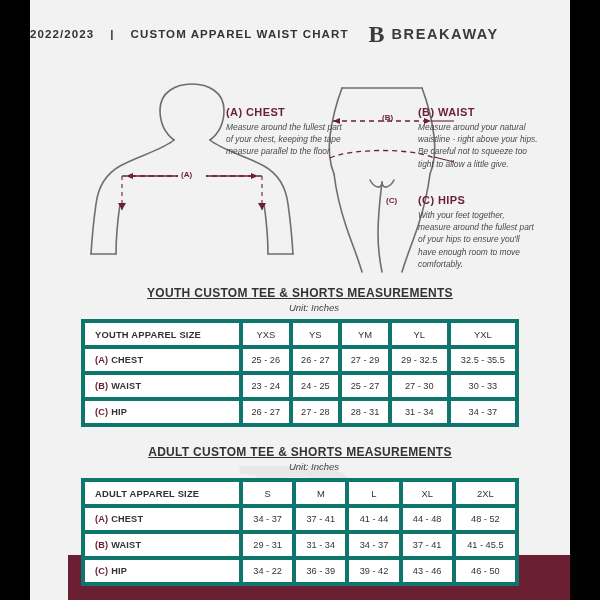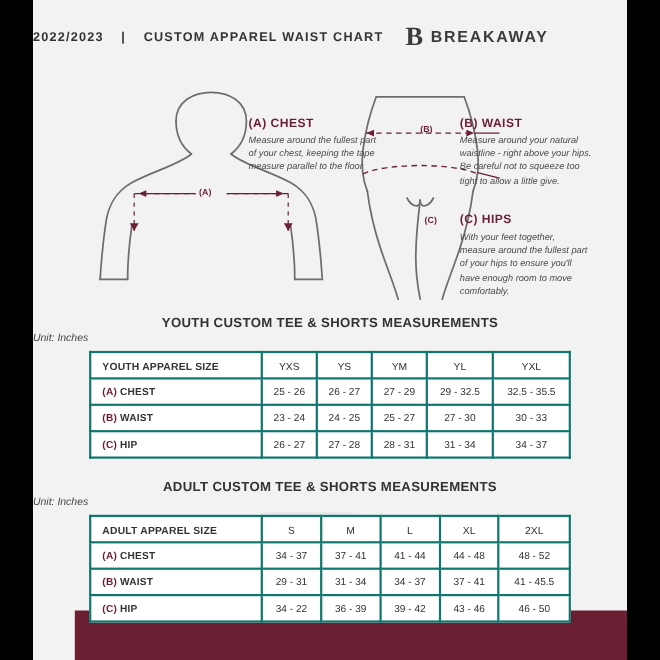--- a/index.html
+++ b/index.html
@@ -116,37 +116,39 @@
     color: #6b1f33;
   }
   
   .section-title {
     text-align: center;
     font-size: 12px;
     font-weight: bold;
     color: #333333;
     letter-spacing: 0.3px;
     margin-top: 8px;
+    text-decoration: underline;
   }
   .section-sub {
-    text-align: left;
+    text-align: center;
     font-size: 9.5px;
     font-style: italic;
     color: #444444;
     margin-top: 2px;
     margin-bottom: 6px;
+    padding-left: 28px;
   }
   table.sizes {
     border-collapse: collapse;
     width: 438px;
     margin: 0 auto;
     background: #ffffff;
   }
   table.sizes th, table.sizes td {
-    border: 2px solid #0f766e;
+    border: 4px solid #0f766e;
     height: 22px;
     font-size: 9.2px;
     color: #333333;
     text-align: center;
     padding: 0 4px;
   }
   table.sizes th.rowhead, table.sizes td.rowhead {
     text-align: left;
     padding-left: 10px;
     width: 140px;

